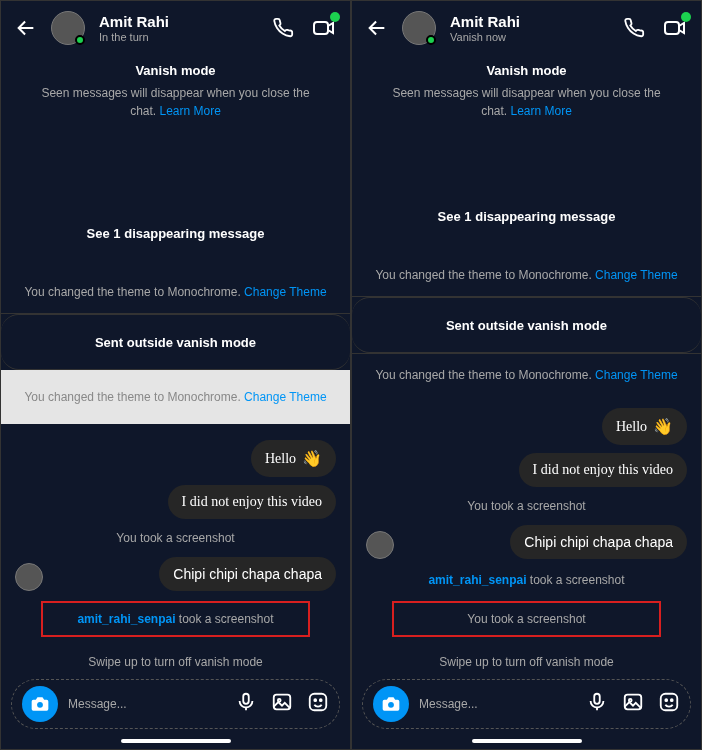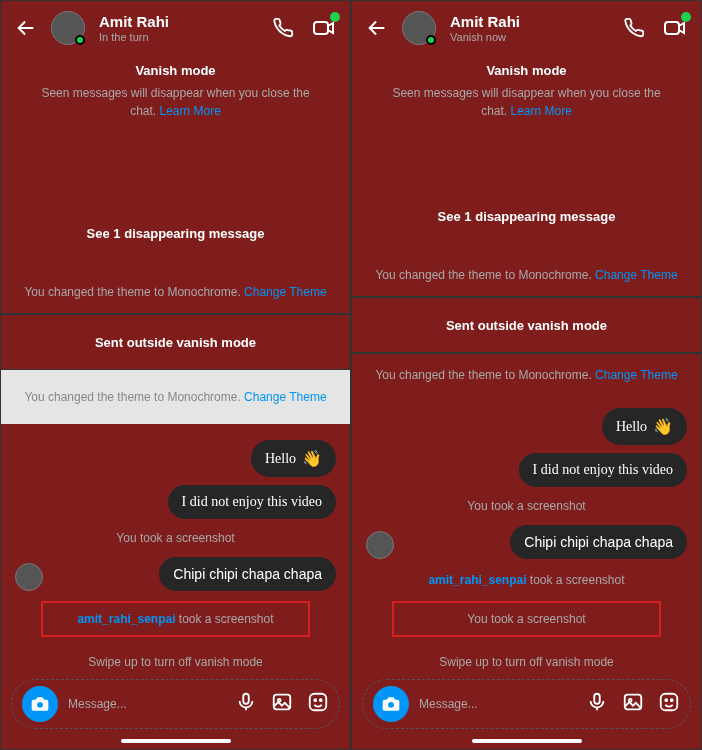--- a/index.html
+++ b/index.html
@@ -7,21 +7,21 @@
     background: #333;
     font-family: -apple-system, "Helvetica Neue", Arial, sans-serif;
     width: 702px;
     height: 750px;
     display: flex;
     overflow: hidden;
   }
   .panel {
     width: 50%;
     height: 100%;
-    background: #7f1d1d;
+    background: #0f172a;
     border: 1px solid #333;
     display: flex;
     flex-direction: column;
     position: relative;
   }
   
   .header {
     display: flex;
     align-items: center;
     padding: 10px 14px 14px;
@@ -67,20 +67,21 @@
   .link { color:#0095f6; }
 
   .flex-spacer { flex: 1; }
 
   .sys-msg { color:#a8a8a8; text-align:center; font-size:12px; margin: 8px 0; }
   .sys-msg-bold { color:#fff; font-weight:600; text-align:center; font-size:13px; margin: 30px 0; }
   .divider-block {
     border-top:1px solid #333; border-bottom:1px solid #333;
     padding: 18px 0;
     text-align:center;
+    border-radius:18px;
   }
   .theme-row { color:#a8a8a8; font-size:12px; text-align:center; padding: 14px 0; }
   .theme-row.highlight {
     background:#e5e5e5;
     color:#888;
     padding: 20px 0;
   }
   .theme-row.highlight .link { color:#0095f6; font-weight:500; }
   .hr { height:1px; background:#333; }
 

